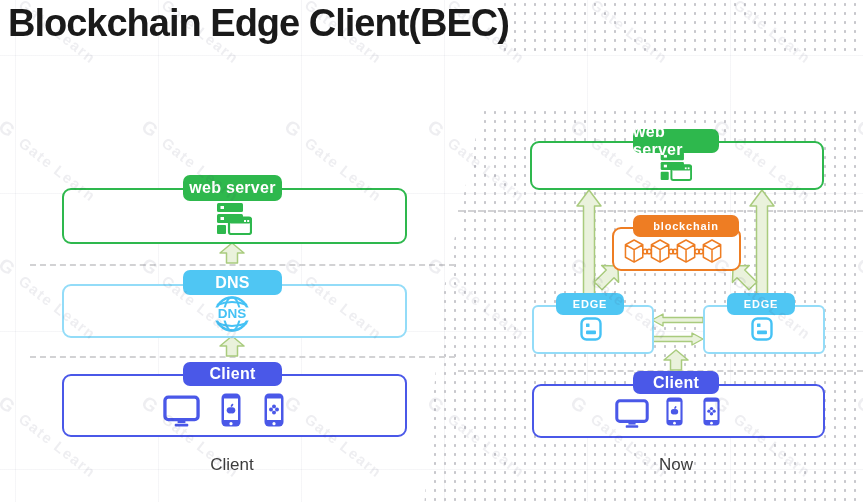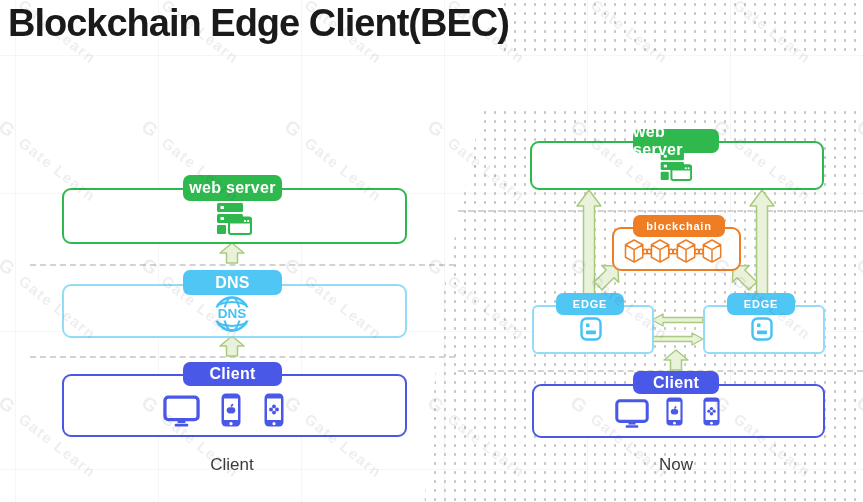--- a/index.html
+++ b/index.html
@@ -157,21 +157,21 @@
       <rect x="3" y="11" width="26" height="9" rx="1.5" fill="#2eb84d"></rect>
       <rect x="6.5" y="14" width="3.5" height="3" fill="#fff"></rect>
       <rect x="3" y="22" width="9" height="9" rx="1" fill="#2eb84d"></rect>
       <rect x="15" y="14.5" width="22" height="16.5" rx="2" fill="#fff" stroke="#2eb84d" stroke-width="2.2"></rect>
       <rect x="15" y="14.5" width="22" height="6" rx="2" fill="#2eb84d"></rect>
       <rect x="30" y="17" width="2" height="2" fill="#fff"></rect>
       <rect x="33.2" y="17" width="2" height="2" fill="#fff"></rect>
     </svg>
 
     <div class="node-box b-orange" style="left:612px;top:227px;width:125px;height:40px;"></div>
-    <div class="pill p-orange pill-sm" style="left:633px;top:215px;width:92px;height:22px;">
+    <div class="pill p-orange pill-sm" style="left:633px;top:215px;width:106px;height:22px;">
       <span>blockchain</span>
     </div>
     <svg class="icon" style="left:624px;top:239px;" width="101" height="25" viewBox="0 0 104 26">
       <g fill="none" stroke="#ee7d23" stroke-width="1.6" stroke-linejoin="round">
         <g transform="translate(0,0)">
             <path d="M10 1 L19 6 L19 19 L10 24 L1 19 L1 6 Z M1 6 L10 11 L19 6 M10 11 L10 24"></path>
           </g>
         <g transform="translate(27,0)">
             <path d="M10 1 L19 6 L19 19 L10 24 L1 19 L1 6 Z M1 6 L10 11 L19 6 M10 11 L10 24"></path>
           </g>

